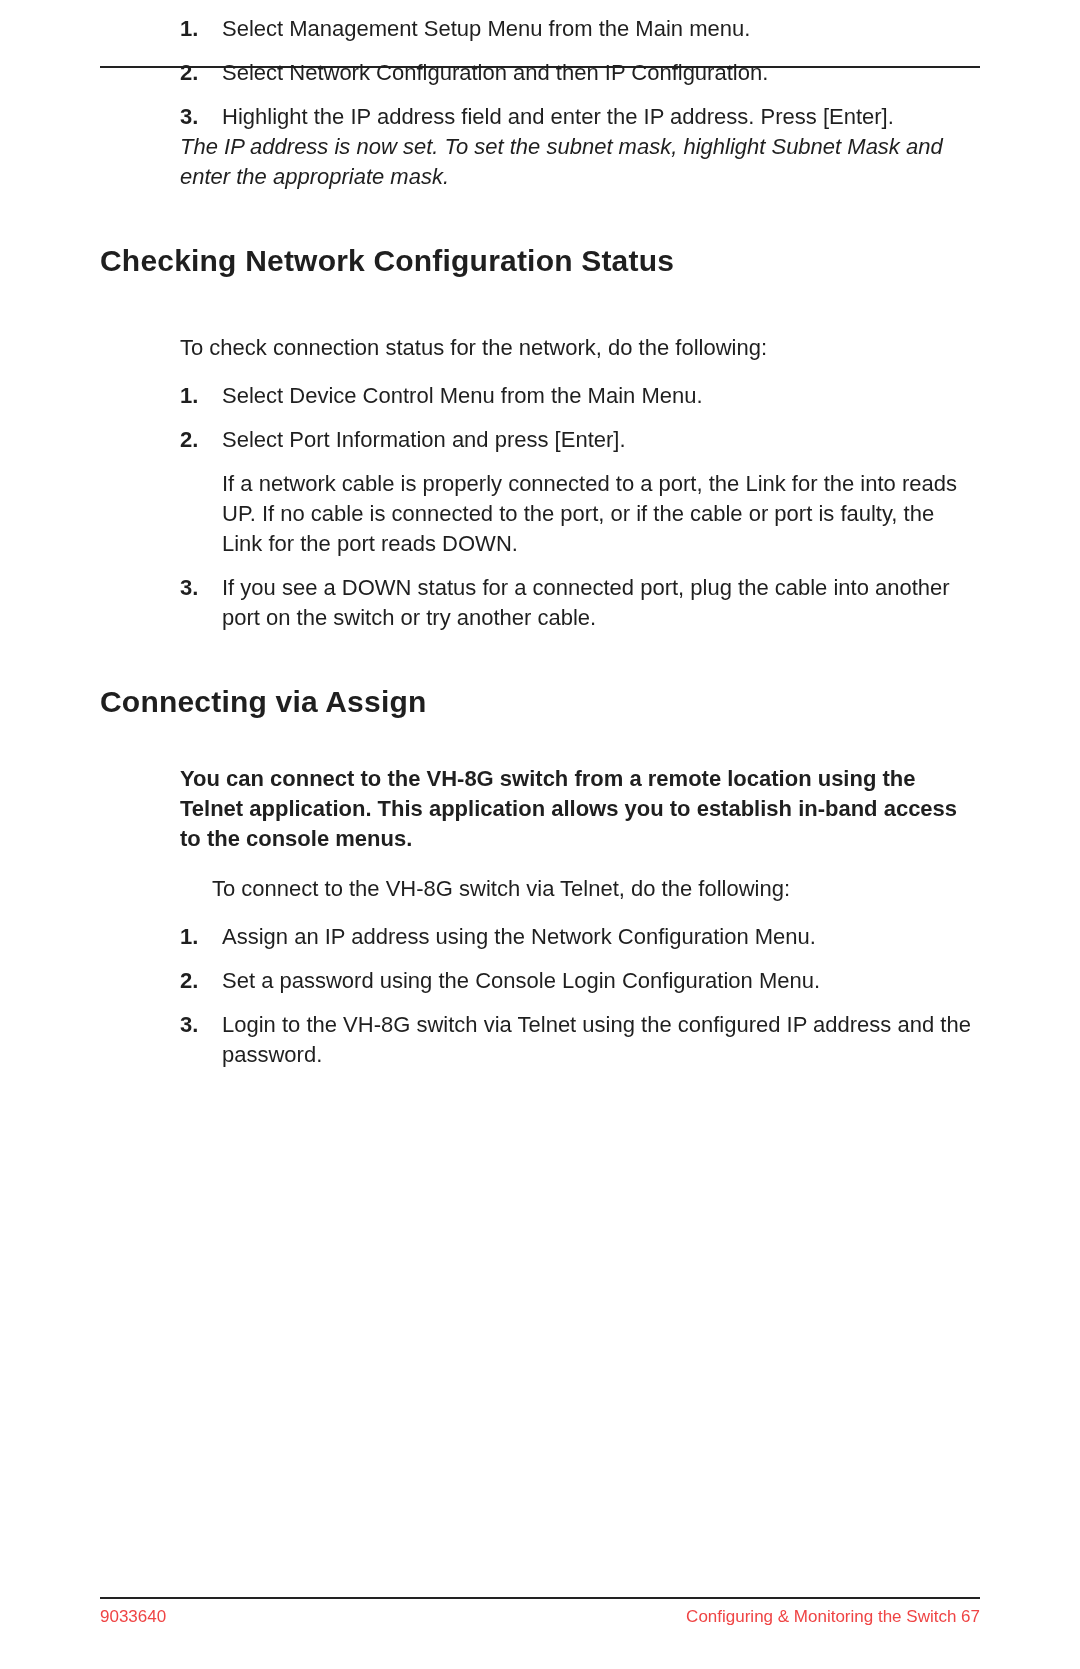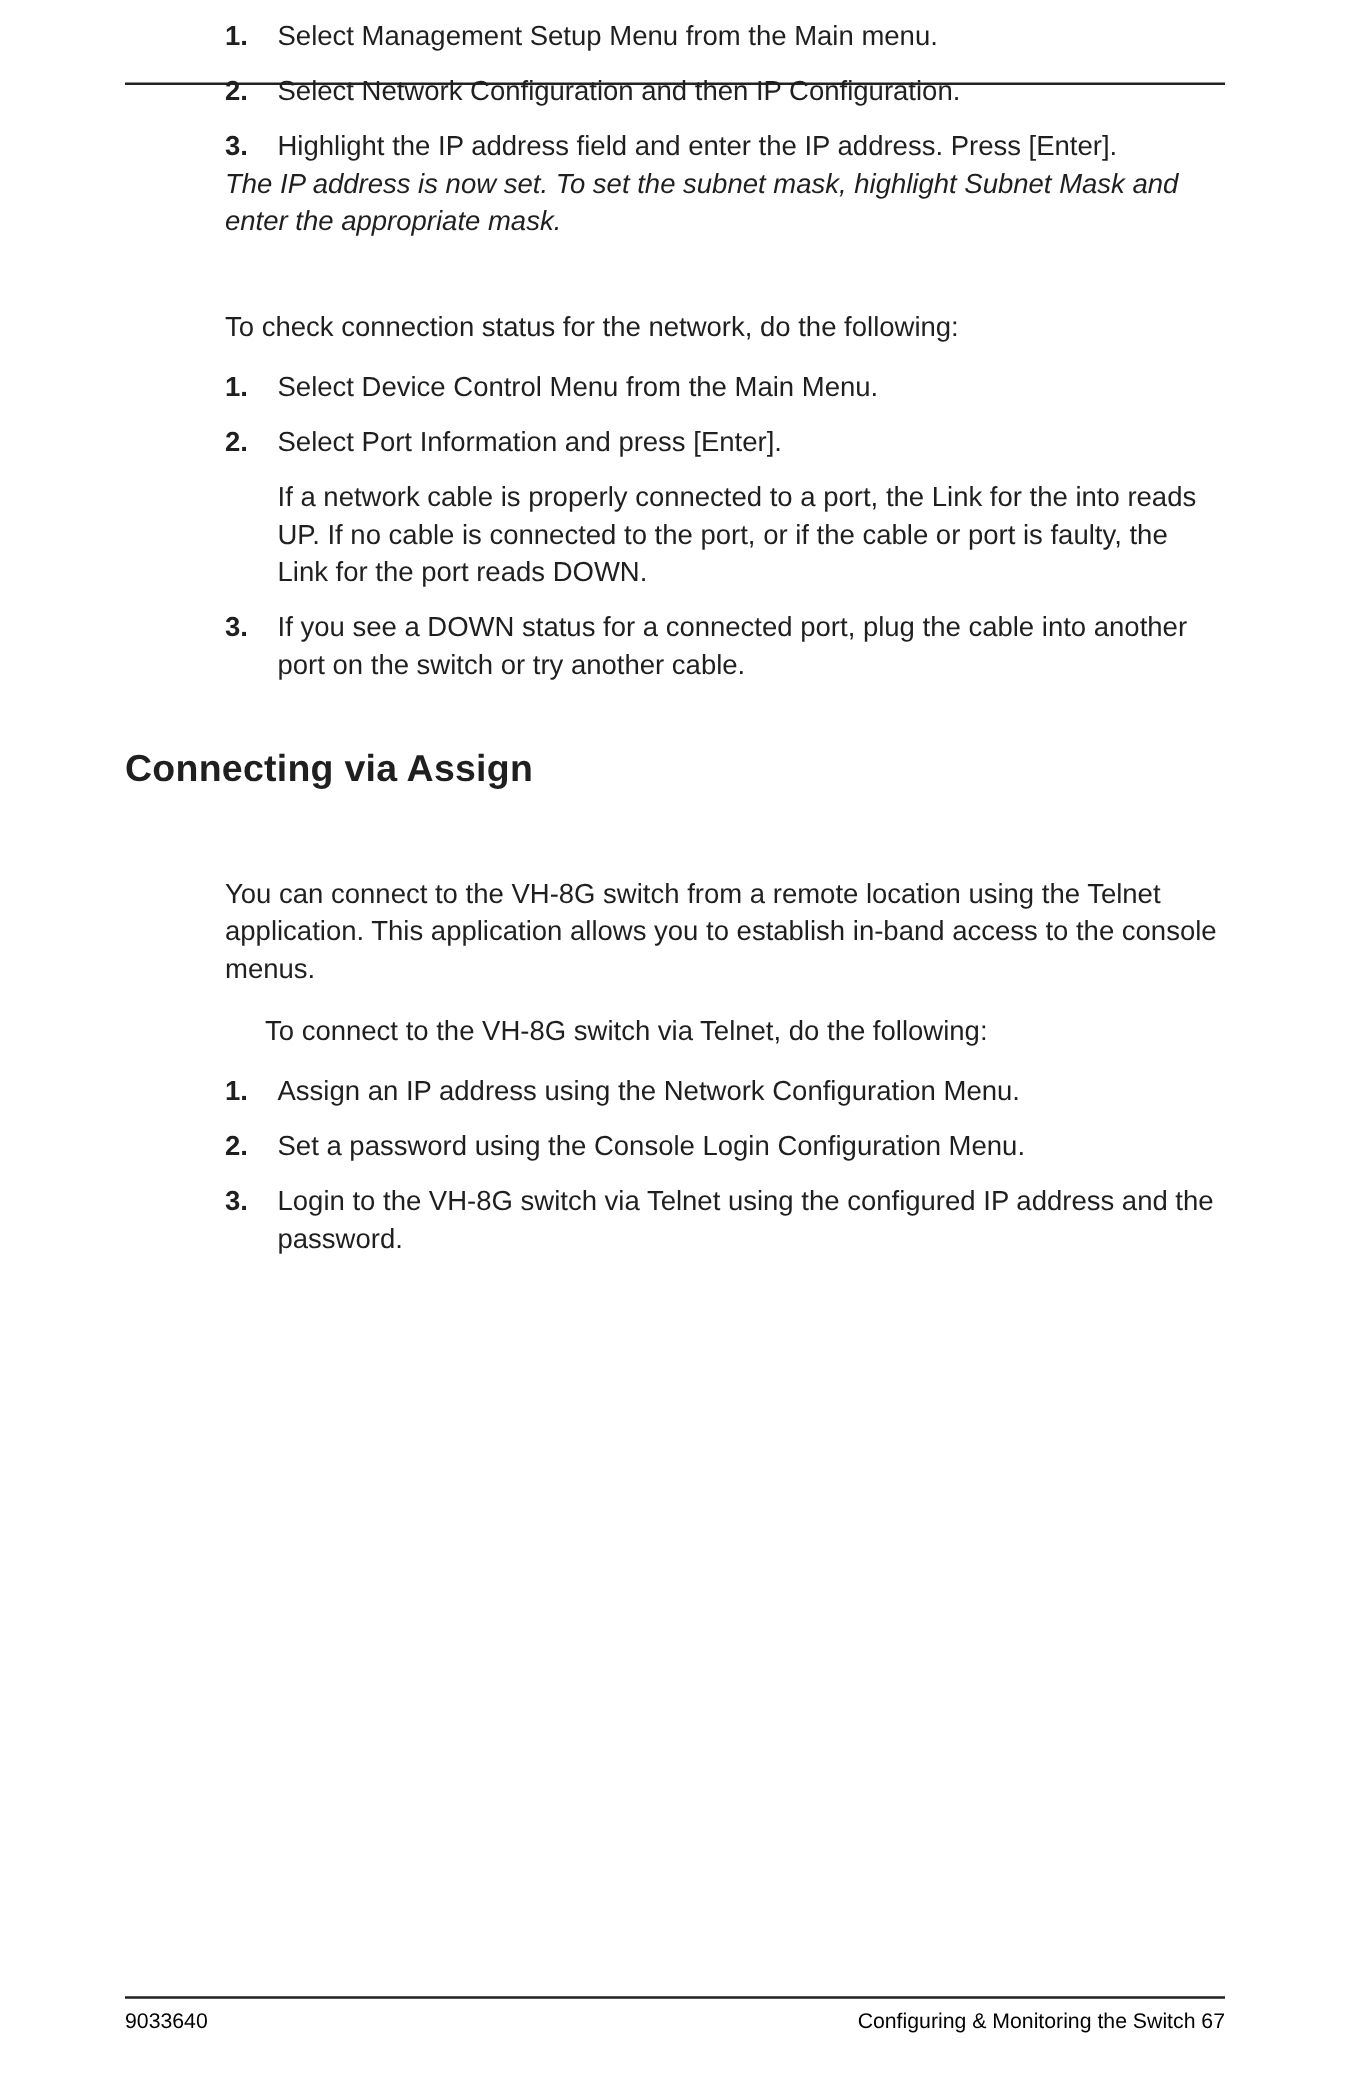--- a/index.html
+++ b/index.html
@@ -68,21 +68,21 @@
     bottom: 56px;
   }
   .rule-bottom {
     border-top: 2px solid #222;
     margin-bottom: 8px;
   }
   .footer-row {
     display: flex;
     justify-content: space-between;
     font-size: 17px;
-    color: #000000;
+    color: #ef4444;
   }
   .footer-right {
     font-weight: 400;
   }
   
   .first-heading { padding-top: 34px; }
 </style>
 </head>
 <body>
 
@@ -91,35 +91,36 @@
 
   <div class="body-block">
     <ol class="steps">
       <li><span>Select Management Setup Menu from the Main menu.</span></li>
       <li><span>Select Network Configuration and then IP Configuration.</span></li>
       <li><span>Highlight the IP address field and enter the IP address. Press [Enter].</span></li>
     </ol>
     <p class="after-steps">The IP address is now set. To set the subnet mask, highlight Subnet Mask and enter the appropriate mask.</p>
   </div>
 
+  <h2 class="section-heading" style="margin-top:52px;">Checking Network Configuration Status</h2>
   <div class="body-block">
     <p class="intro">To check connection status for the network, do the following:</p>
     <ol class="steps">
       <li><span>Select Device Control Menu from the Main Menu.</span></li>
       <li>
         <span>Select Port Information and press [Enter].</span>
         <p class="substep">If a network cable is properly connected to a port, the Link for the into reads UP. If no cable is connected to the port, or if the cable or port is faulty, the Link for the port reads DOWN.</p>
       </li>
       <li><span>If you see a DOWN status for a connected port, plug the cable into another port on the switch or try another cable.</span></li>
     </ol>
   </div>
 
   <h2 class="section-heading" style="margin-top:52px;">Connecting via Assign</h2>
   <div class="body-block">
-    <p class="intro" style="margin-top:67px;">You can connect to the VH-8G switch from a remote location using the Telnet application. This application allows you to establish in-band access to the console menus.</p>
+    <p class="intro" style="margin-top:45px;font-weight:bold;">You can connect to the VH-8G switch from a remote location using the Telnet application. This application allows you to establish in-band access to the console menus.</p>
     <p class="intro" style="margin-top:20px;margin-left:32px;">To connect to the VH-8G switch via Telnet, do the following:</p>
     <ol class="steps">
       <li><span>Assign an IP address using the Network Configuration Menu.</span></li>
       <li><span>Set a password using the Console Login Configuration Menu.</span></li>
       <li><span>Login to the VH-8G switch via Telnet using the configured IP address and the password.</span></li>
     </ol>
   </div>
 
   <div class="footer">
     <div class="rule-bottom"></div>

